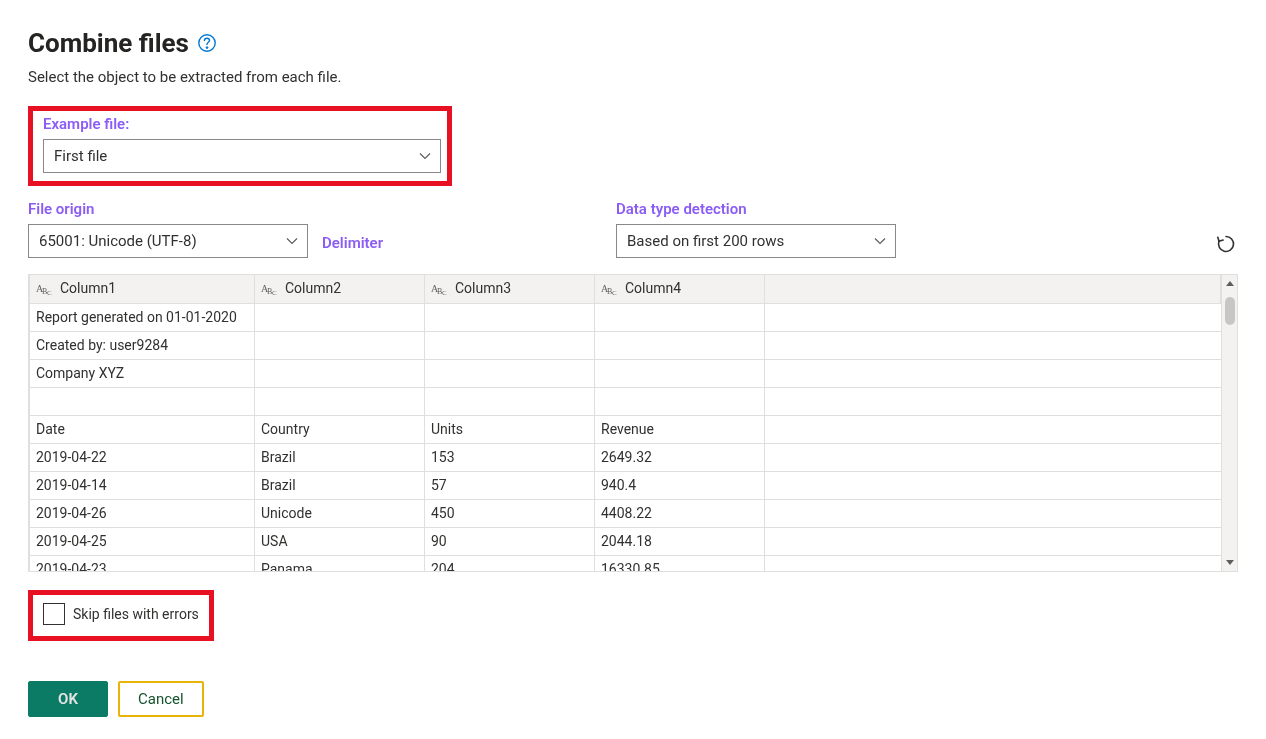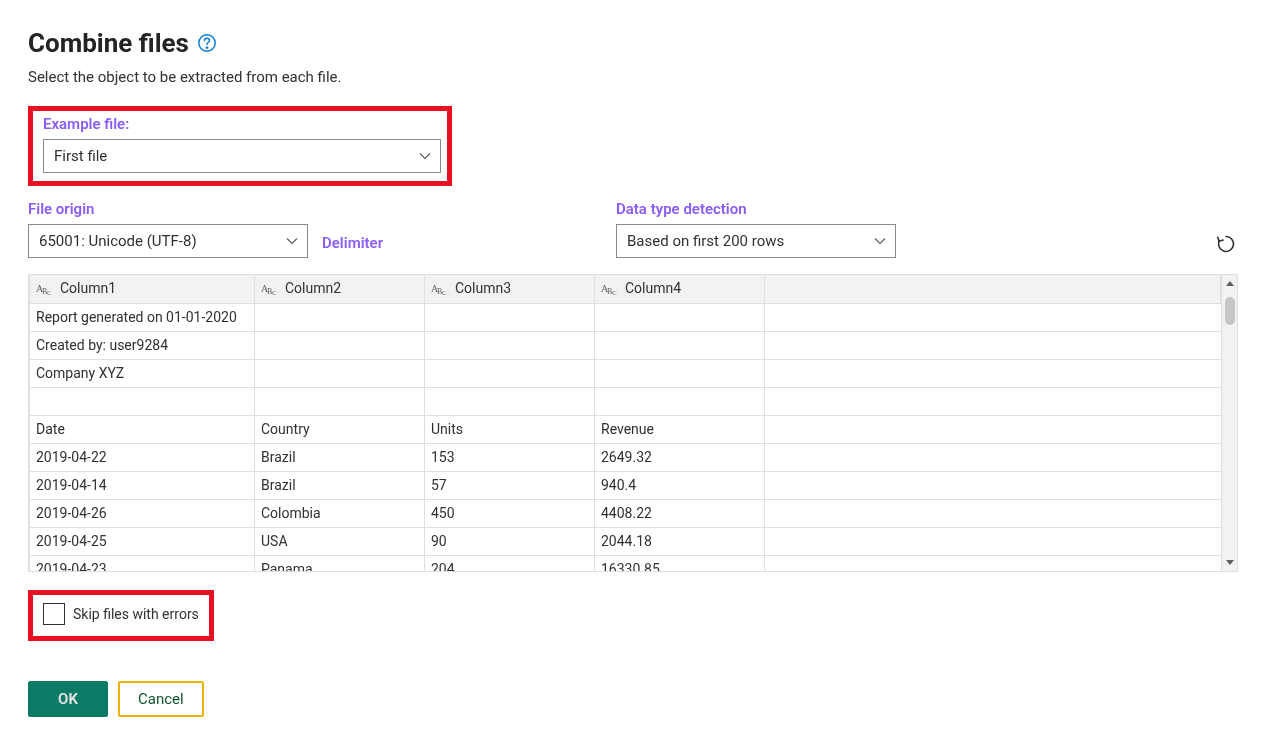--- a/index.html
+++ b/index.html
@@ -249,21 +249,21 @@
               </tr>
               <tr>
                 <td>2019-04-14</td>
                 <td>Brazil</td>
                 <td>57</td>
                 <td>940.4</td>
                 <td style="border-left: 1px solid rgb(225, 223, 221); border-right: none; background: rgb(255, 255, 255);"></td>
               </tr>
               <tr>
                 <td>2019-04-26</td>
-                <td>Colombia</td>
+                <td>Unicode</td>
                 <td>450</td>
                 <td>4408.22</td>
                 <td style="border-left: 1px solid rgb(225, 223, 221); border-right: none; background: rgb(255, 255, 255);"></td>
               </tr>
               <tr>
                 <td>2019-04-25</td>
                 <td>USA</td>
                 <td>90</td>
                 <td>2044.18</td>
                 <td style="border-left: 1px solid rgb(225, 223, 221); border-right: none; background: rgb(255, 255, 255);"></td>

